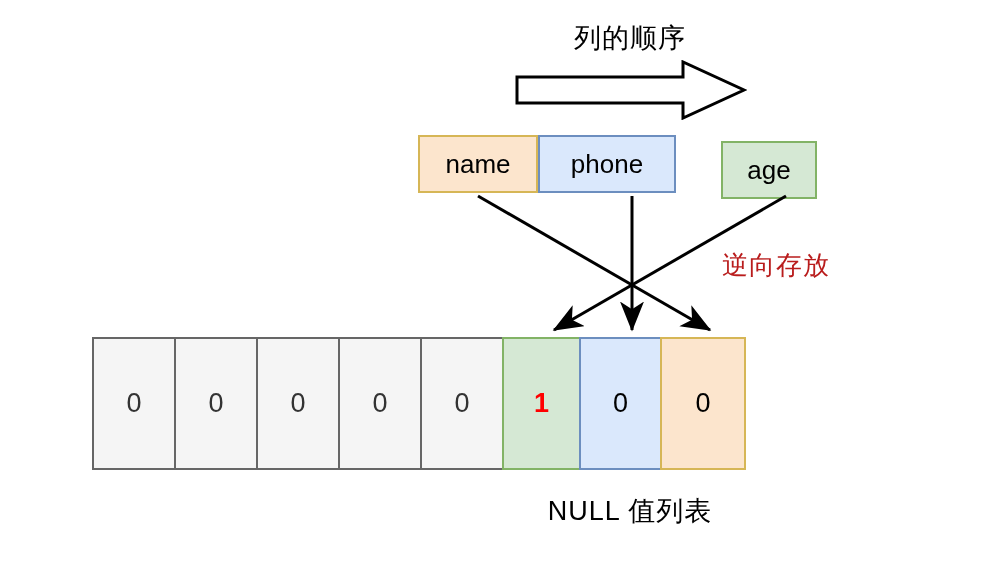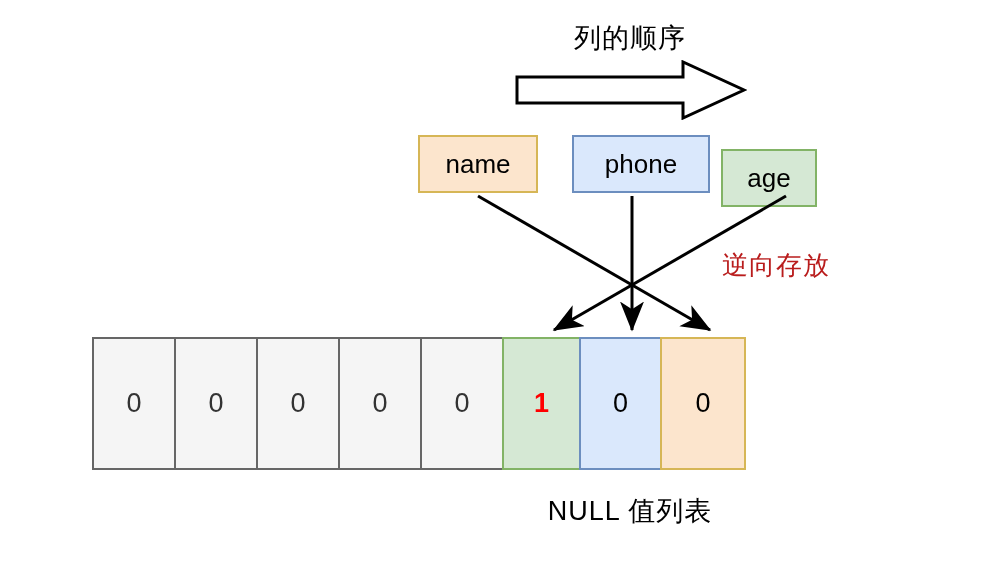--- a/index.html
+++ b/index.html
@@ -56,26 +56,26 @@
     justify-content: center;
     font-size: 26px;
     color: #000000;
   }
   #col-box-name {
     left: 418px; top: 135px; width: 120px;
     background: #fce5cd;
     border-color: #d6b656;
   }
   #col-box-phone {
-    left: 572px; top: 135px; width: 138px;
+    left: 538px; top: 135px; width: 138px;
     background: #dae8fc;
     border-color: #6c8ebf;
   }
   #col-box-age {
-    left: 721px; top: 149px; width: 96px;
+    left: 721px; top: 141px; width: 96px;
     background: #d5e8d4;
     border-color: #82b366;
     justify-content: center;
   }
 
   
   #connectors {
     left: 0; top: 0;
     width: 1004px;
     height: 566px;

